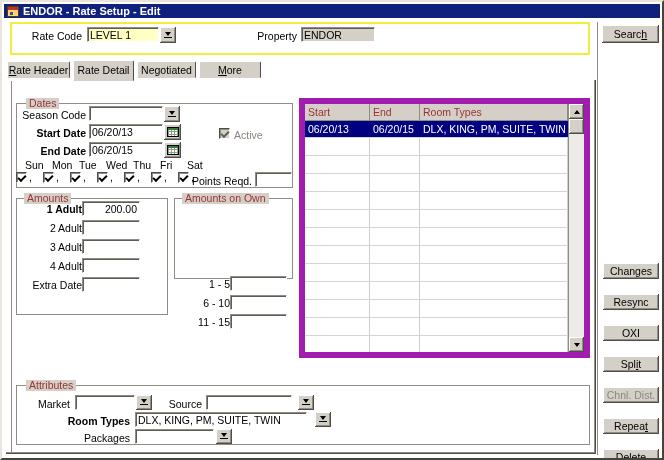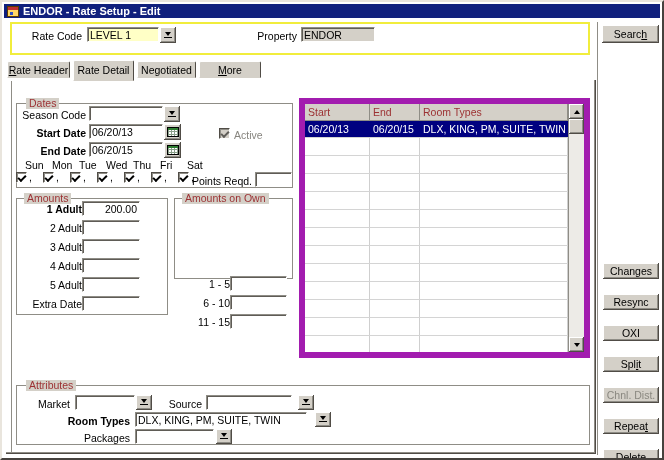--- a/index.html
+++ b/index.html
@@ -282,24 +282,20 @@
       </div>
       <div class="frow">
         <span class="flabel w64">3 Adult</span>
         <input class="tinput w58 num" style="">
       </div>
       <div class="frow">
         <span class="flabel w64">4 Adult</span>
         <input class="tinput w58 num" style="">
       </div>
       <div class="frow">
-        <span class="flabel w64">5 Adult</span>
-        <input class="tinput w58 num" style="">
-      </div>
-      <div class="frow">
         <span class="flabel w64">Extra Date</span>
         <input class="tinput w58 num" style="">
       </div>
     </div>
 
   
   <span class="grouplabel" style="left:180px;top:191px">Amounts on Own</span>
   <div class="groupbox box-children"></div>
   <div class="rowstack stack-ages">
       <div class="frow">

